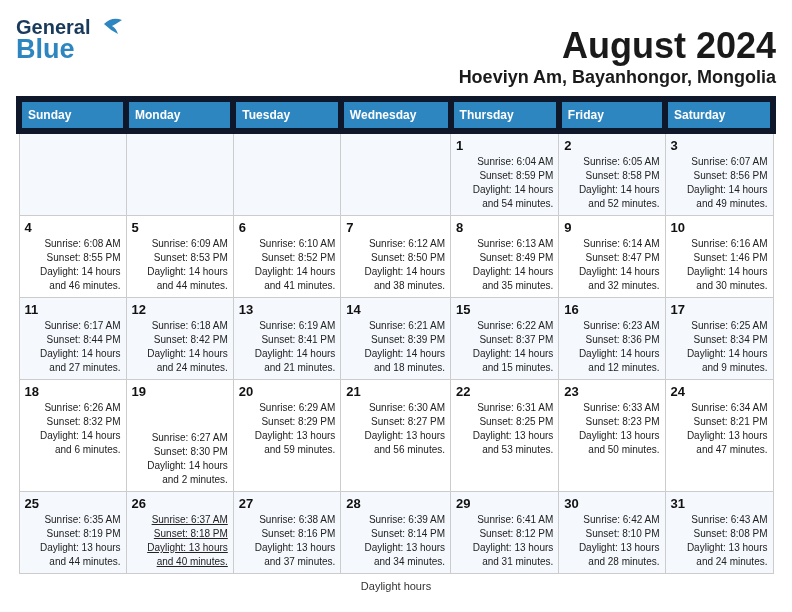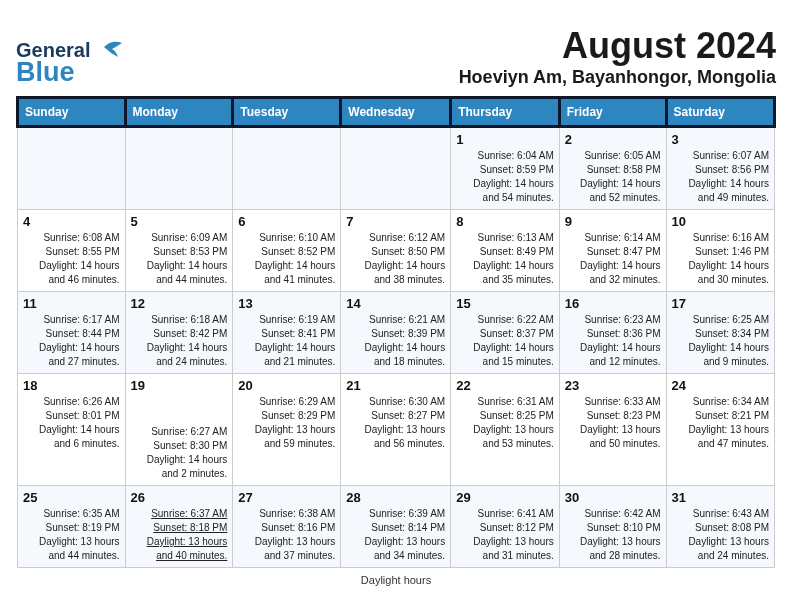--- a/index.html
+++ b/index.html
@@ -6,21 +6,21 @@
     body {
       font-family: Arial, sans-serif;
       background: #fff;
       width: 792px;
       min-height: 612px;
       padding: 16px;
     }
     .header-area {
       display: flex;
       justify-content: space-between;
-      align-items: flex-end;
+      align-items: flex-start;
       margin-bottom: 8px;
     }
     .logo {
       display: flex;
       flex-direction: column;
       align-items: flex-start;
     }
     .title-area {
       text-align: right;
       margin-top: 9px;
@@ -40,21 +40,21 @@
       border-collapse: collapse;
       font-size: 11px;
     }
     thead tr th {
       background-color: #2e86c1;
       color: #fff;
       text-align: left;
       padding: 6px 6px;
       font-size: 12px;
       font-weight: bold;
-      border: 3px solid #0f172a;
+      border: 6px solid #0f172a;
     }
     tbody tr td {
       border: 1px solid #ccc;
       vertical-align: top;
       padding: 4px 5px;
       width: 113px;
       min-height: 80px;
       background: #fff;
     }
     tbody tr:nth-child(odd) td {
@@ -230,21 +230,21 @@
           <span class="day-number">17</span>
           <div class="day-info" style="white-space: pre-line;">Sunrise: 6:25 AM
 Sunset: 8:34 PM
 Daylight: 14 hours and 9 minutes.</div>
         </td>
       </tr>
       <tr>
         <td>
           <span class="day-number">18</span>
           <div class="day-info" style="white-space: pre-line;">Sunrise: 6:26 AM
-Sunset: 8:01 PM
+Sunset: 8:32 PM
 Daylight: 14 hours and 6 minutes.</div>
         </td>
         <td>
           <span class="day-number">19</span>
           <div class="day-info" style="white-space: pre-line; margin-top: 32px;">Sunrise: 6:27 AM
 Sunset: 8:30 PM
 Daylight: 14 hours and 2 minutes.</div>
         </td>
         <td>
           <span class="day-number">20</span>

